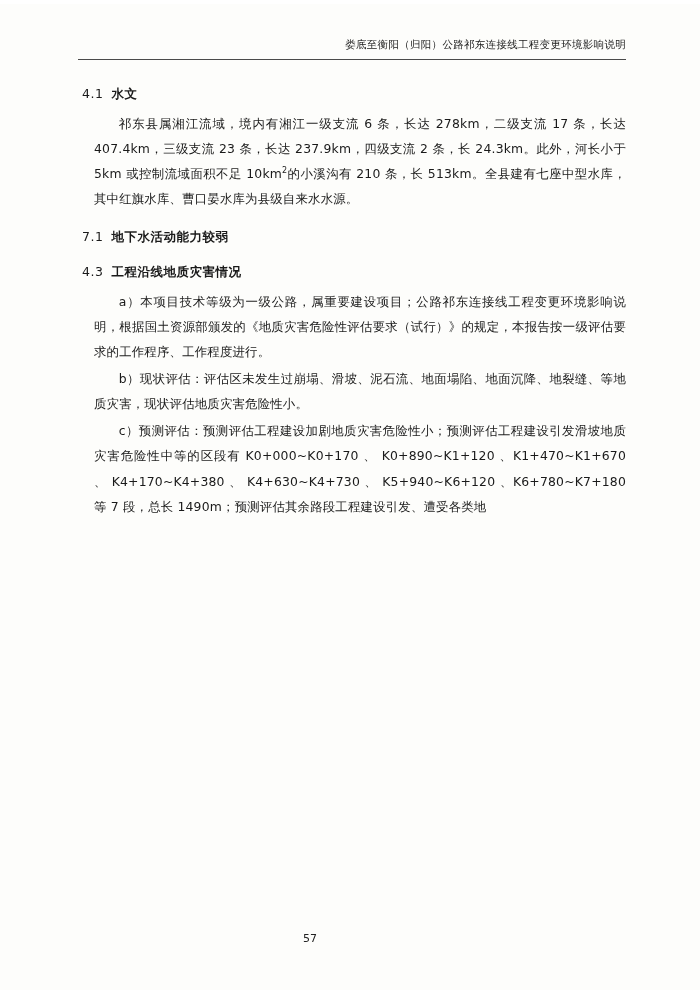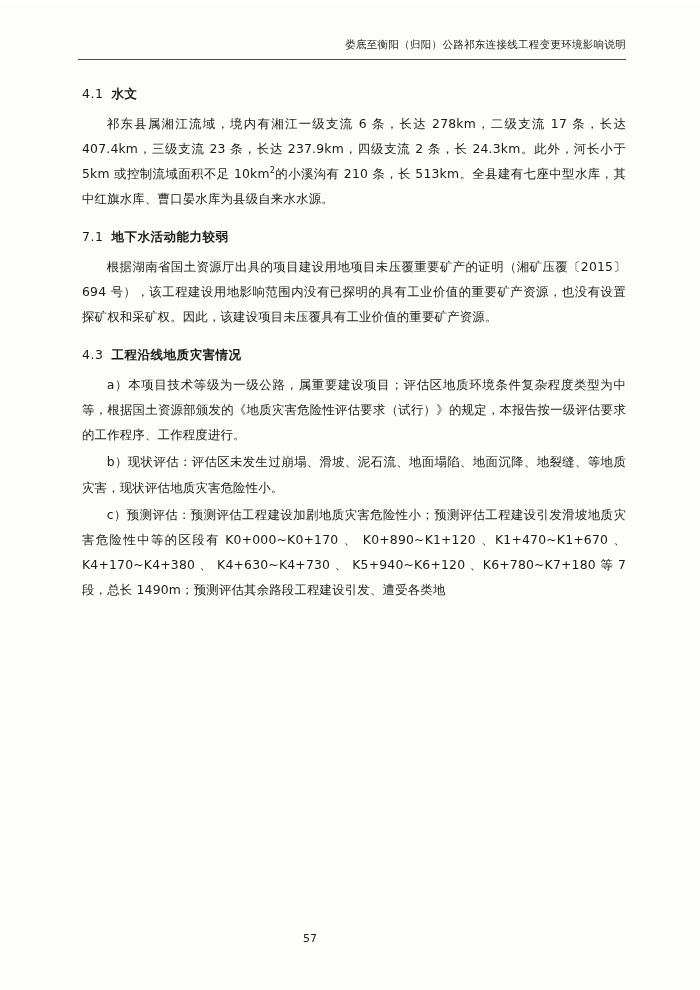--- a/index.html
+++ b/index.html
@@ -59,21 +59,21 @@
     margin-right: 8px;
     font-weight: normal;
   }
   h2.sec .num {
     display: inline-block;
     margin-right: 14px;
   }
   p.body {
     font-size: 12.4px;
     line-height: 2.02;
-    margin: 0 0 2px 4px;
+    margin: 0 0 2px 16px;
     text-align: justify;
     text-justify: inter-ideograph;
     text-indent: 24.8px;
     letter-spacing: 0.2px;
   }
   p.underline {
     text-decoration: underline;
     text-decoration-thickness: 1px;
     text-underline-offset: 3px;
   }
@@ -109,26 +109,25 @@
       <span class="num">4.1</span><span>水文</span>
     </h3>
 
     <p class="body">祁东县属湘江流域，境内有湘江一级支流 6 条，长达 278km，二级支流 17 条，长达 407.4km，三级支流 23 条，长达 237.9km，四级支流 2 条，长 24.3km。此外，河长小于 5km 或控制流域面积不足 10km<sup>2</sup>的小溪沟有 210 条，长 513km。全县建有七座中型水库，其中红旗水库、曹口晏水库为县级自来水水源。</p>
 
 
     <h3 class="sub">
       <span class="num">7.1</span><span>地下水活动能力较弱</span>
     </h3>
 
-    <p class="body">根据湖南省国土资源厅出具的项目建设用地项目未压覆重要矿产的证明（湘矿压覆〔2015〕694 号），该工程建设用地影响范围内没有已探明的具有工业价值的重要矿产资源，也没有设置探矿权和采矿权。因此，该建设项目未压覆具有工业价值的重要矿产资源。</p>
 
     <h3 class="sub">
       <span class="num">4.3</span><span>工程沿线地质灾害情况</span>
     </h3>
 
-    <p class="body">a）本项目技术等级为一级公路，属重要建设项目；评估区地质环境条件复杂程度类型为中等，根据国土资源部颁发的《地质灾害危险性评估要求（试行）》的规定，本报告按一级评估要求的工作程序、工作程度进行。</p>
+    <p class="body">a）本项目技术等级为一级公路，属重要建设项目；公路祁东连接线工程变更环境影响说明，根据国土资源部颁发的《地质灾害危险性评估要求（试行）》的规定，本报告按一级评估要求的工作程序、工作程度进行。</p>
     <p class="body">b）现状评估：评估区未发生过崩塌、滑坡、泥石流、地面塌陷、地面沉降、地裂缝、等地质灾害，现状评估地质灾害危险性小。</p>
     <p class="body spaced">c）预测评估：预测评估工程建设加剧地质灾害危险性小；预测评估工程建设引发滑坡地质灾害危险性中等的区段有 K0+000~K0+170 、 K0+890~K1+120 、K1+470~K1+670 、 K4+170~K4+380 、 K4+630~K4+730 、 K5+940~K6+120 、K6+780~K7+180 等 7 段，总长 1490m；预测评估其余路段工程建设引发、遭受各类地</p>
 
   </div>
 
   <div class="pagenum">57</div>
 </div>
 
 </body></html>

